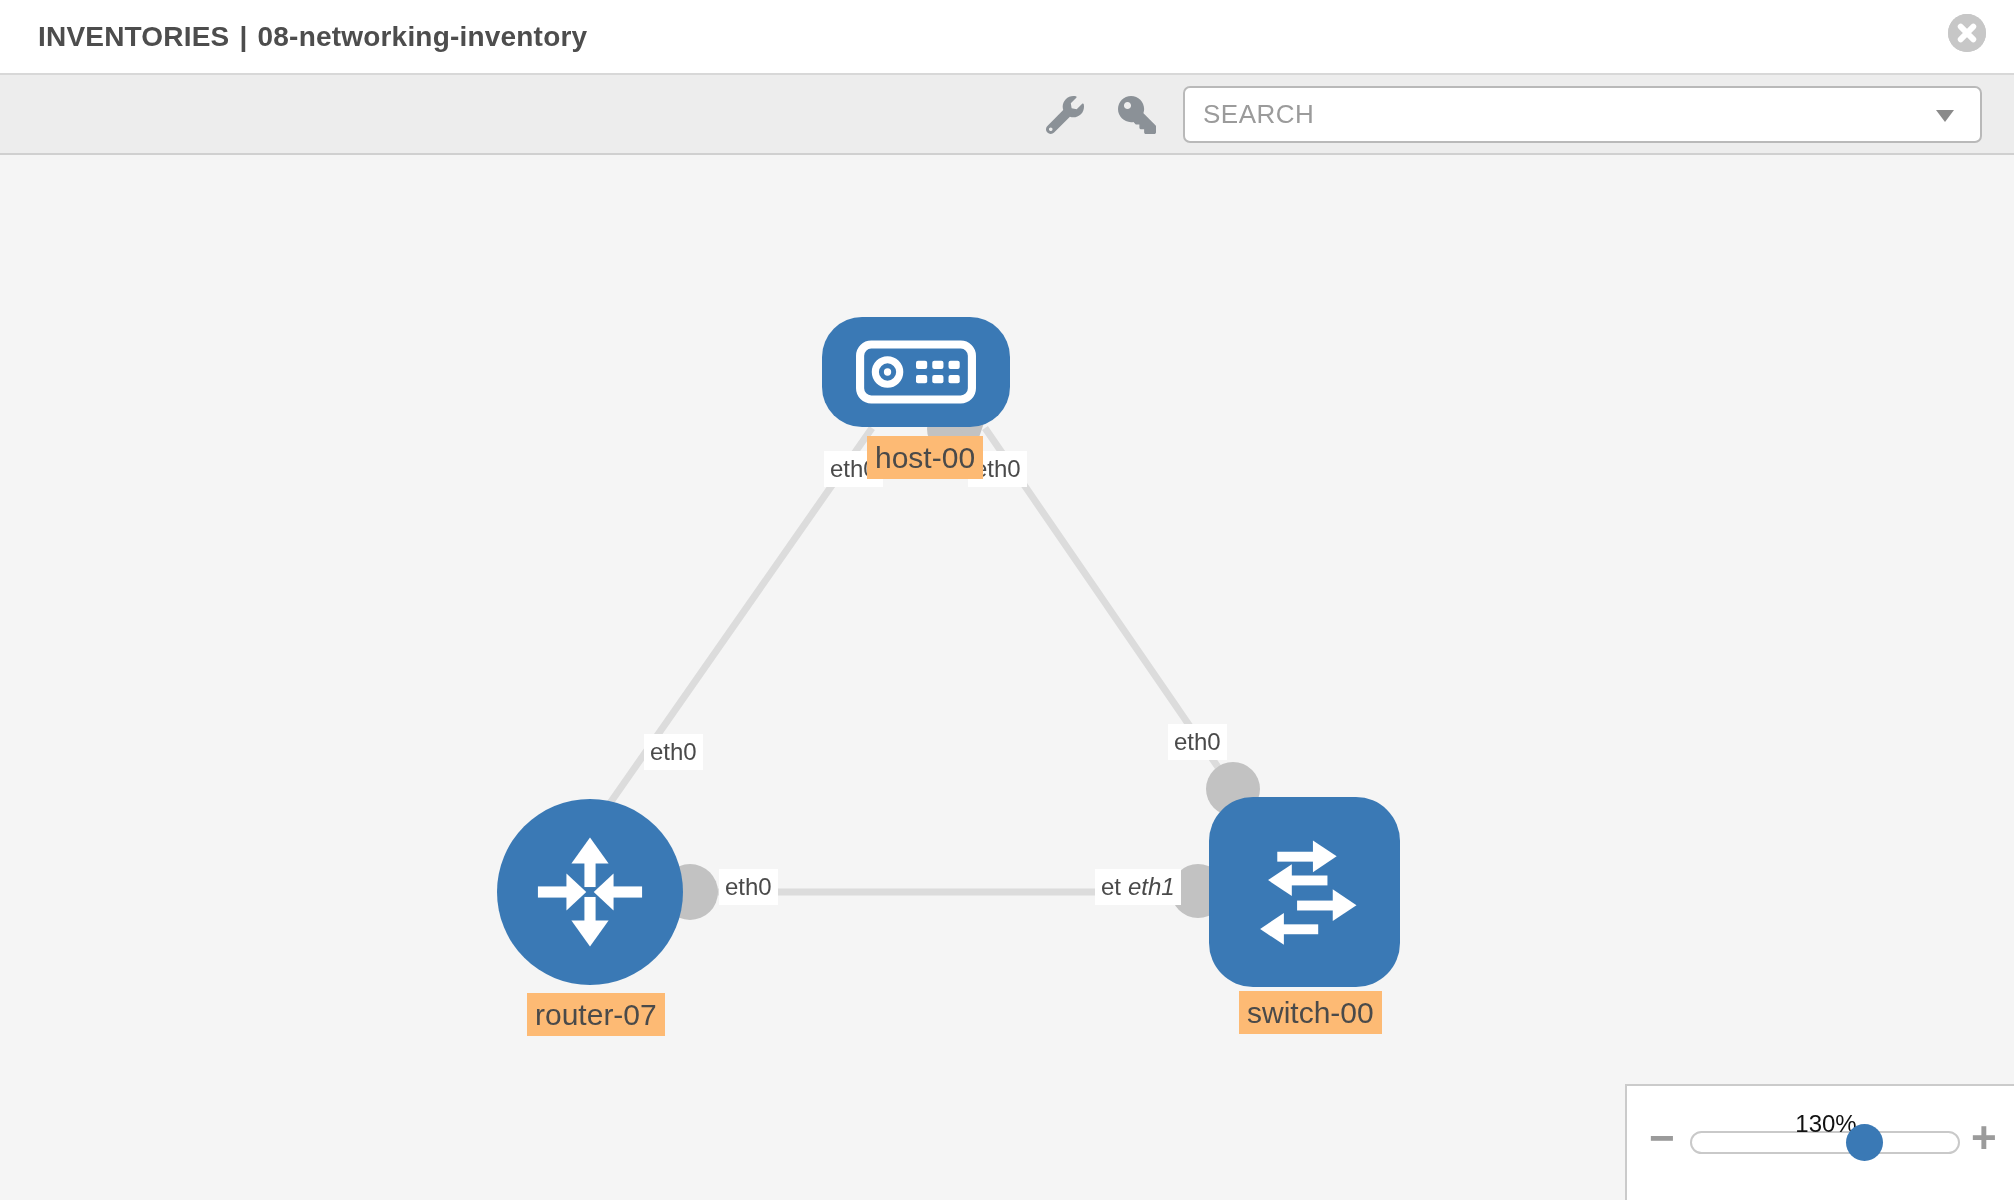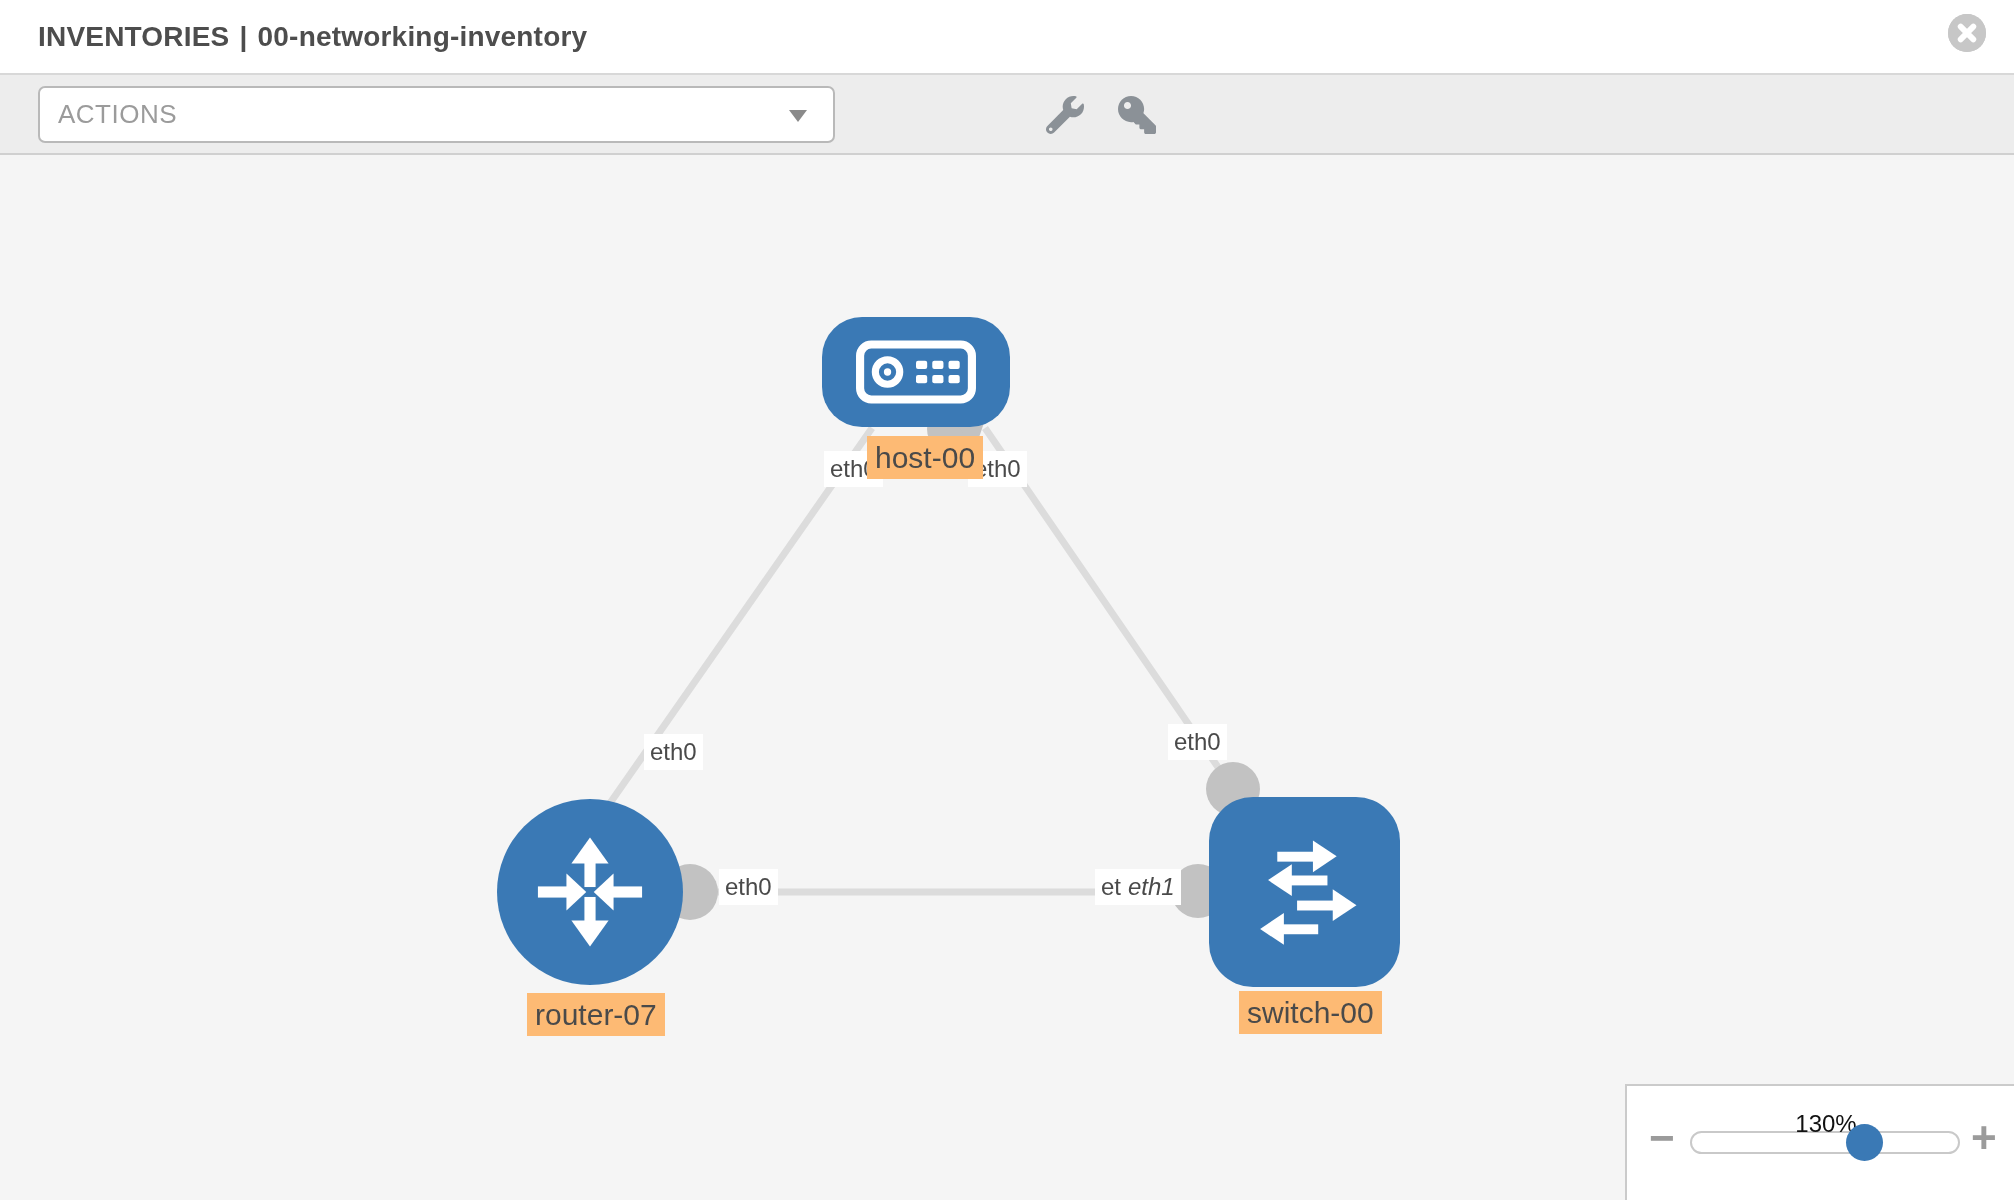--- a/index.html
+++ b/index.html
@@ -146,48 +146,48 @@
     <span class="iface-label" style="left:1095px;top:869px;">eth0</span>
     <span class="iface-label iface-over" style="left:1122px;top:869px;">eth1</span>
 
     <span class="node-label" style="left:867px;top:436px;">host-00</span>
     <span class="node-label" style="left:527px;top:993px;">router-07</span>
     <span class="node-label" style="left:1239px;top:991px;">switch-00</span>
   </div>
 
   <div class="header">
     <div class="title">
-      <span>INVENTORIES</span><span class="sep">|</span><span>00-networking-inventory</span>
+      <span>INVENTORIES</span><span class="sep">|</span><span>08-networking-inventory</span>
     </div>
     <div class="close-btn">
       <svg width="38" height="38" viewBox="0 0 36 36">
         <circle cx="18" cy="18" r="18" fill="#c7c7c7"></circle>
         <path d="M12 12 L24 24 M24 12 L12 24" stroke="#fff" stroke-width="5.5" stroke-linecap="round"></path>
       </svg>
     </div>
   </div>
 
   <div class="toolbar">
-    <div class="select-box actions-box">
-      <span class="lbl">ACTIONS</span>
-      <span class="caret"></span>
-    </div>
 
     <div class="tool-icon wrench">
       <svg viewBox="0 0 512 512">
         <path fill="#8b9197" d="M507.73 109.1c-2.24-9.03-13.54-12.09-20.12-5.51l-74.36 74.36-67.88-11.31-11.31-67.88 74.36-74.36c6.62-6.62 3.43-17.9-5.66-20.16-47.38-11.74-99.55.91-136.58 37.93-39.64 39.64-50.55 97.1-34.05 147.2L18.74 402.76c-24.99 24.99-24.99 65.51 0 90.5 24.99 24.99 65.51 24.99 90.5 0l213.21-213.21c50.12 16.71 107.47 5.68 147.37-34.22 37.07-37.07 49.7-89.32 37.91-136.73zM64 472c-13.25 0-24-10.75-24-24 0-13.26 10.75-24 24-24s24 10.74 24 24c0 13.25-10.75 24-24 24z"></path>
       </svg>
     </div>
 
     <div class="tool-icon key">
       <svg viewBox="0 0 512 512">
         <path fill="#8b9197" transform="scale(-1,1) translate(-512,0)" d="M512 176.001C512 273.203 433.202 352 336 352c-11.22 0-22.19-1.062-32.827-3.069l-24.012 27.014A23.999 23.999 0 0 1 261.223 384H224v40c0 13.255-10.745 24-24 24h-40v40c0 13.255-10.745 24-24 24H24c-13.255 0-24-10.745-24-24v-78.059c0-6.365 2.529-12.47 7.029-16.971l161.802-161.802C166.885 220.572 160 199.229 160 176 160 78.798 238.797.001 335.999 0 433.488-.001 512 78.511 512 176.001zM336 128c0 26.51 21.49 48 48 48s48-21.49 48-48-21.49-48-48-48-48 21.49-48 48z"></path>
       </svg>
     </div>
 
+    <div class="select-box search-box">
+      <span class="lbl">SEARCH</span>
+      <span class="caret"></span>
+    </div>
   </div>
 
   <div class="zoom-panel">
     <div class="zoom-level">130%</div>
     <div class="zoom-btn zoom-minus">
       <span>−</span>
     </div>
     <div class="zoom-track"></div>
     <div class="zoom-handle"></div>
     <div class="zoom-btn zoom-plus">

